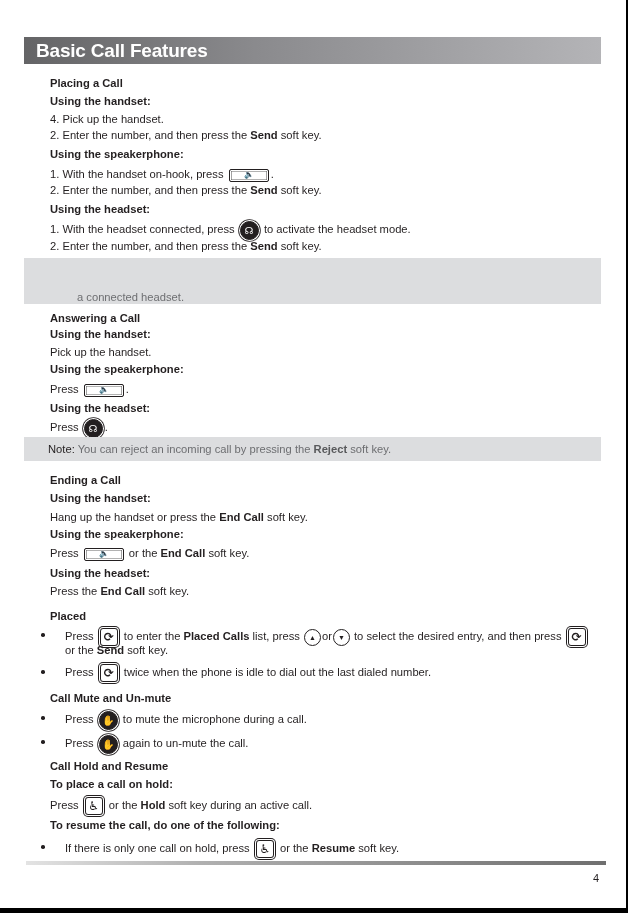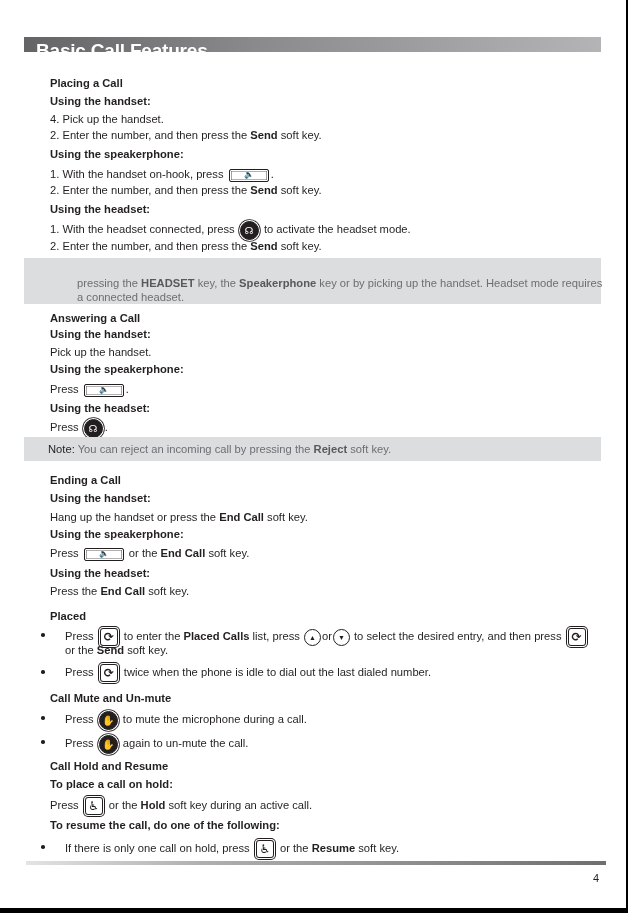--- a/index.html
+++ b/index.html
@@ -6,21 +6,21 @@
   body {
     width: 628px; height: 913px; position: relative; overflow: hidden;
     background: #ffffff;
     font-family: "Liberation Sans", "DejaVu Sans", sans-serif;
     color: #231f20;
   }
   .right-edge { position: absolute; top: 0; right: 0; width: 2px; height: 913px; background: #000; }
   .bottom-edge { position: absolute; left: 0; bottom: 0; width: 628px; height: 5px; background: #000; }
 
   .title-bar {
-    position: absolute; left: 24px; top: 37px; width: 577px; height: 15px;
+    position: absolute; left: 24px; top: 37px; width: 577px; height: 27px;
     background: linear-gradient(to right, #646466 0%, #8a8a8d 40%, #b4b4b7 100%);
   }
   .title-bar span {
     position: absolute; left: 12px; top: 1px;
     color: #ffffff; font-weight: bold; font-size: 19px; line-height: 25px;
     letter-spacing: -0.2px;
   }
 
   .ln { position: absolute; font-size: 11.2px; line-height: 14px; white-space: nowrap; margin-left: 13px; }
   .h { font-weight: bold; }
@@ -79,21 +79,20 @@
 <div class="ln" style="left:37px;top:112px">4. Pick up the handset.</div>
 <div class="ln" style="left:37px;top:128px"><span>2. Enter the number, and then press the </span><span class="b">Send</span><span> soft key.</span></div>
 <div class="ln h" style="left:37px;top:147px">Using the speakerphone:</div>
 <div class="ln" style="left:37px;top:167px"><span>1. With the handset on-hook, press </span><span class="k-speaker"><i>🔈</i></span><span>.</span></div>
 <div class="ln" style="left:37px;top:183px"><span>2. Enter the number, and then press the </span><span class="b">Send</span><span> soft key.</span></div>
 <div class="ln h" style="left:37px;top:202px">Using the headset:</div>
 <div class="ln" style="left:37px;top:221px"><span>1. With the headset connected, press </span><span class="k-round">☊</span><span> to activate the headset mode.</span></div>
 <div class="ln" style="left:37px;top:239px"><span>2. Enter the number, and then press the </span><span class="b">Send</span><span> soft key.</span></div>
 
 <div class="note" style="top:258px;height:46px">
-  <div class="ln" style="left:40px;top:18px"><span>pressing the </span><span class="b">HEADSET</span><span> key, the </span><span class="b">Speakerphone</span><span> key or by picking up the handset. Headset mode requires</span></div>
   <div class="ln" style="left:40px;top:32px">a connected headset.</div>
 </div>
 
 <div class="ln h" style="left:37px;top:311px">Answering a Call</div>
 <div class="ln h" style="left:37px;top:327px">Using the handset:</div>
 <div class="ln" style="left:37px;top:345px">Pick up the handset.</div>
 <div class="ln h" style="left:37px;top:362px">Using the speakerphone:</div>
 <div class="ln" style="left:37px;top:382px"><span>Press </span><span class="k-speaker"><i>🔈</i></span><span>.</span></div>
 <div class="ln h" style="left:37px;top:401px">Using the headset:</div>
 <div class="ln" style="left:37px;top:419px"><span>Press </span><span class="k-round">☊</span><span>.</span></div>

